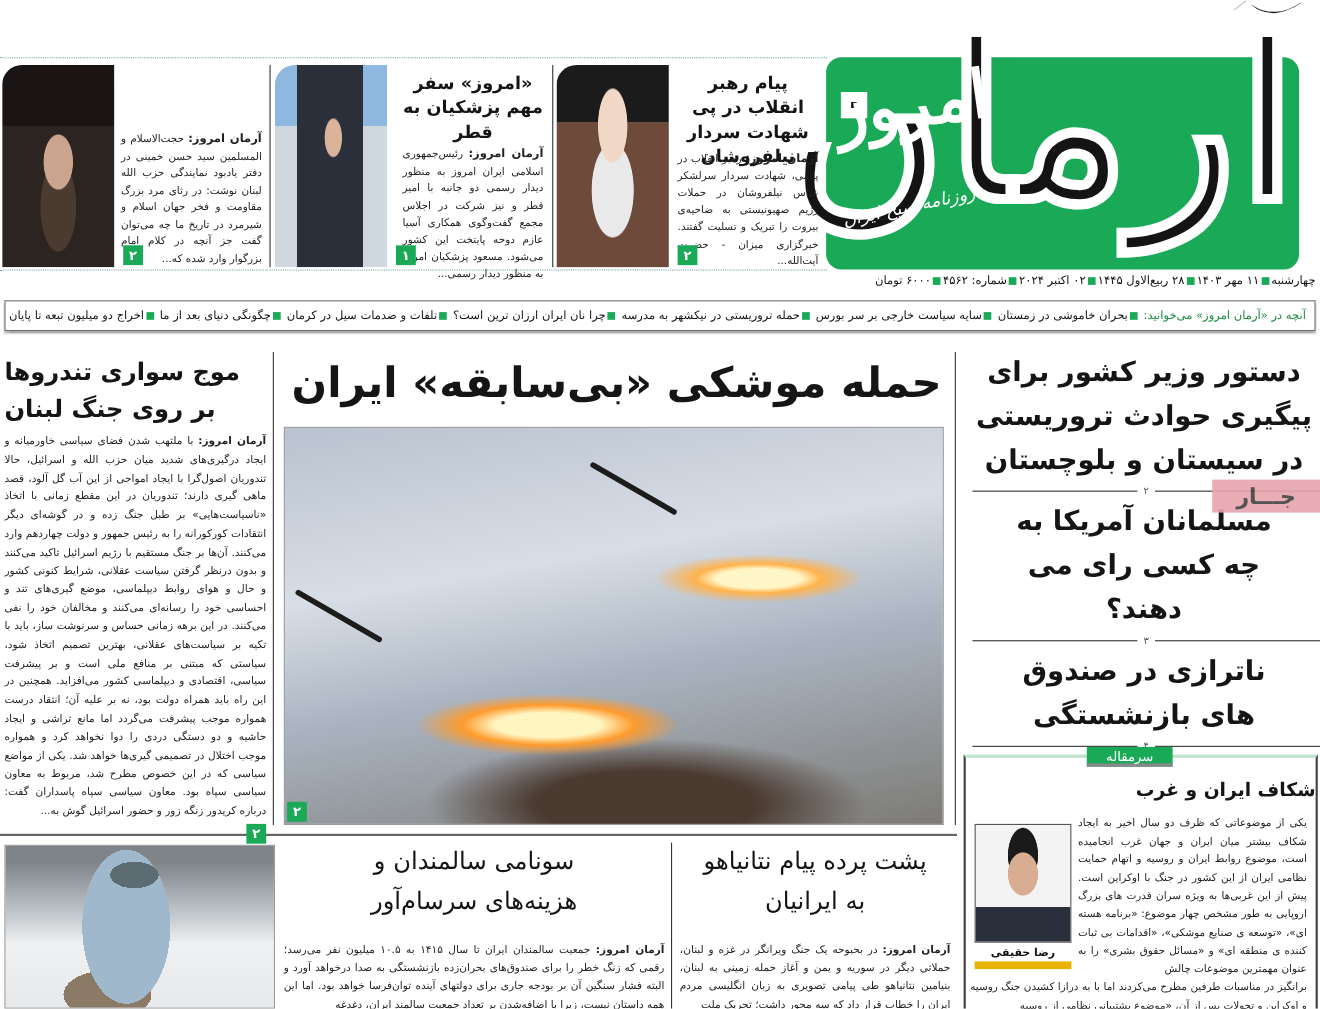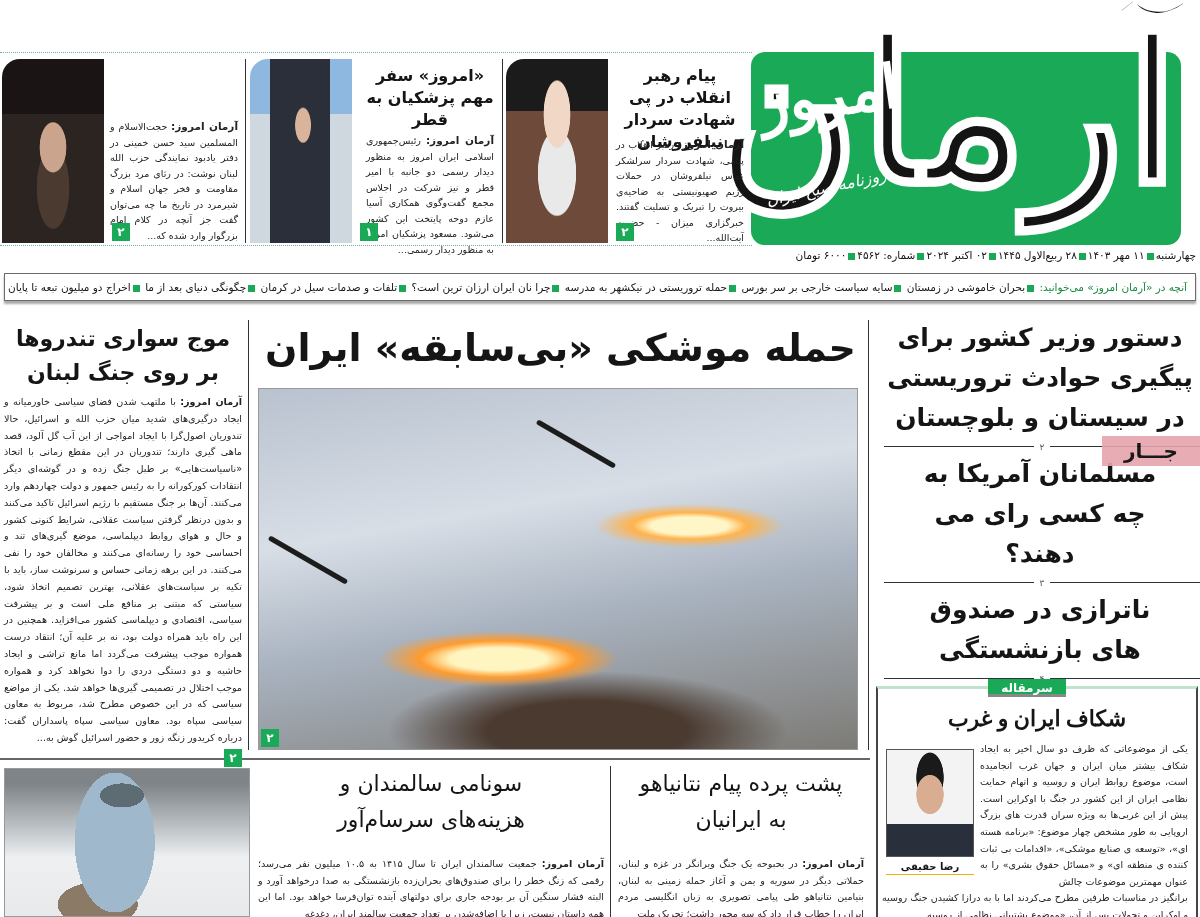--- a/index.html
+++ b/index.html
@@ -45,33 +45,33 @@
       linear-gradient(170deg, #b9c2cf 0%, #d8dee6 35%, #a9b3c0 60%, #7d7b76 100%); }
   .rocket { position: absolute; height: 5px; background: #1c1c1c; border-radius: 3px; transform-origin: left center; }
   .main-photo .pg-badge { left: 2px; bottom: 2px; }
 
   
   .rcol { position: absolute; left: 874px; top: 318px; width: 326px; }
   .r-head { text-align: center; font-weight: bold; font-size: 25px; line-height: 40px; }
   .r-sep { position: relative; height: 14px; margin: 2px 0 0 4px; width: 316px; }
   .r-sep::before { content: ""; position: absolute; left: 0; right: 0; top: 6px; height: 1px; background: #333; }
   .r-sep span { position: relative; display: block; margin: 0 auto; width: 16px; background: #fff; text-align: center; font-size: 9px; line-height: 14px; color: #555; }
-  .jar-ribbon { position: absolute; left: 1102px; top: 436px; width: 98px; height: 30px; background: #e6a4ae; color: #000000; font-weight: bold; font-size: 20px; line-height: 30px; text-align: center; opacity: .9; }
+  .jar-ribbon { position: absolute; left: 1102px; top: 436px; width: 98px; height: 30px; background: #e6a4ae; color: #404040; font-weight: bold; font-size: 20px; line-height: 30px; text-align: center; opacity: .9; }
 
   .editorial { position: absolute; left: 876px; top: 686px; width: 322px; height: 231px; border-left: 2px solid #444; border-right: 2px solid #444; border-top: 3px solid #bfe3cc; }
-  .ed-label { position: absolute; left: 110px; top: -10px; width: 78px; height: 18px; background: #1aaa57; color: #fff; font-weight: bold; font-size: 12px; line-height: 18px; text-align: center; border-bottom: 3px solid #888; }
-  .ed-title { position: absolute; left: 0; right: 0; top: 16px; text-align: center; font-weight: bold; font-size: 22px; line-height: 28px; font-family: Liberation Serif, serif; }
+  .ed-label { position: absolute; left: 110px; top: -10px; width: 78px; height: 18px; background: #1aaa57; color: #fff; font-weight: normal; font-size: 12px; line-height: 18px; text-align: center; border-bottom: 3px solid #888; }
+  .ed-title { position: absolute; left: 0; right: 0; top: 16px; font-weight: bold; font-size: 17px; line-height: 28px; }
   .ed-photo { position: absolute; left: 8px; top: 60px; width: 88px; height: 108px; border: 1px solid #555; background: radial-gradient(ellipse at 50% 42%, #d8ad92 0 22%, transparent 23%), radial-gradient(ellipse at 50% 26%, #1a1a1a 0 22%, transparent 23%), linear-gradient(180deg, #f3f3f3 0 70%, #2a2f3c 70% 100%); }
-  .ed-author { position: absolute; left: 8px; top: 172px; width: 88px; text-align: center; font-weight: bold; font-size: 10px; border-bottom: 1px solid #eab308; padding-bottom: 2px; }
+  .ed-author { position: absolute; left: 8px; top: 172px; width: 88px; text-align: center; font-weight: bold; font-size: 10px; border-bottom: 7px solid #eab308; padding-bottom: 2px; }
   .ed-body { position: absolute; right: 8px; top: 52px; width: 208px; font-size: 9.5px; line-height: 16.6px; text-align: justify; color: #222; }
   .ed-body2 { position: absolute; right: 8px; top: 201px; width: 306px; font-size: 9.5px; line-height: 16.6px; text-align: justify; color: #222; }
 
   
   .lcol { position: absolute; left: 4px; top: 322px; width: 238px; }
-  .l-head { text-align: center; font-weight: bold; font-size: 22px; line-height: 34px; }
+  .l-head { text-align: left; font-weight: bold; font-size: 22px; line-height: 34px; }
   .l-body { font-size: 9.6px; line-height: 16.8px; text-align: justify; color: #222; margin-top: 4px; }
   .l-body b { font-weight: bold; }
   .lcol .pg-badge { position: relative; display: inline-block; margin-top: 2px; }
   .vline { position: absolute; width: 1px; background: #333; }
   .hline { position: absolute; height: 2px; background: #666; }
 
   
   .old-photo { position: absolute; left: 4px; top: 768px; width: 246px; height: 149px; border: 1px solid #999;
     background: radial-gradient(ellipse 22px 12px at 48% 18%, #5d6b72 0 100%, transparent 100%), radial-gradient(ellipse 40px 70px at 45% 50%, #9fb8cc 0 100%, transparent 100%), radial-gradient(ellipse 40px 22px at 38% 92%, #8b7a66 0 100%, transparent 100%), linear-gradient(180deg, #7f8489 0 10%, #c8cdd1 45%, #eef0f1 60%, #e7e9ea 100%); }
   .b-story { position: absolute; top: 766px; }

